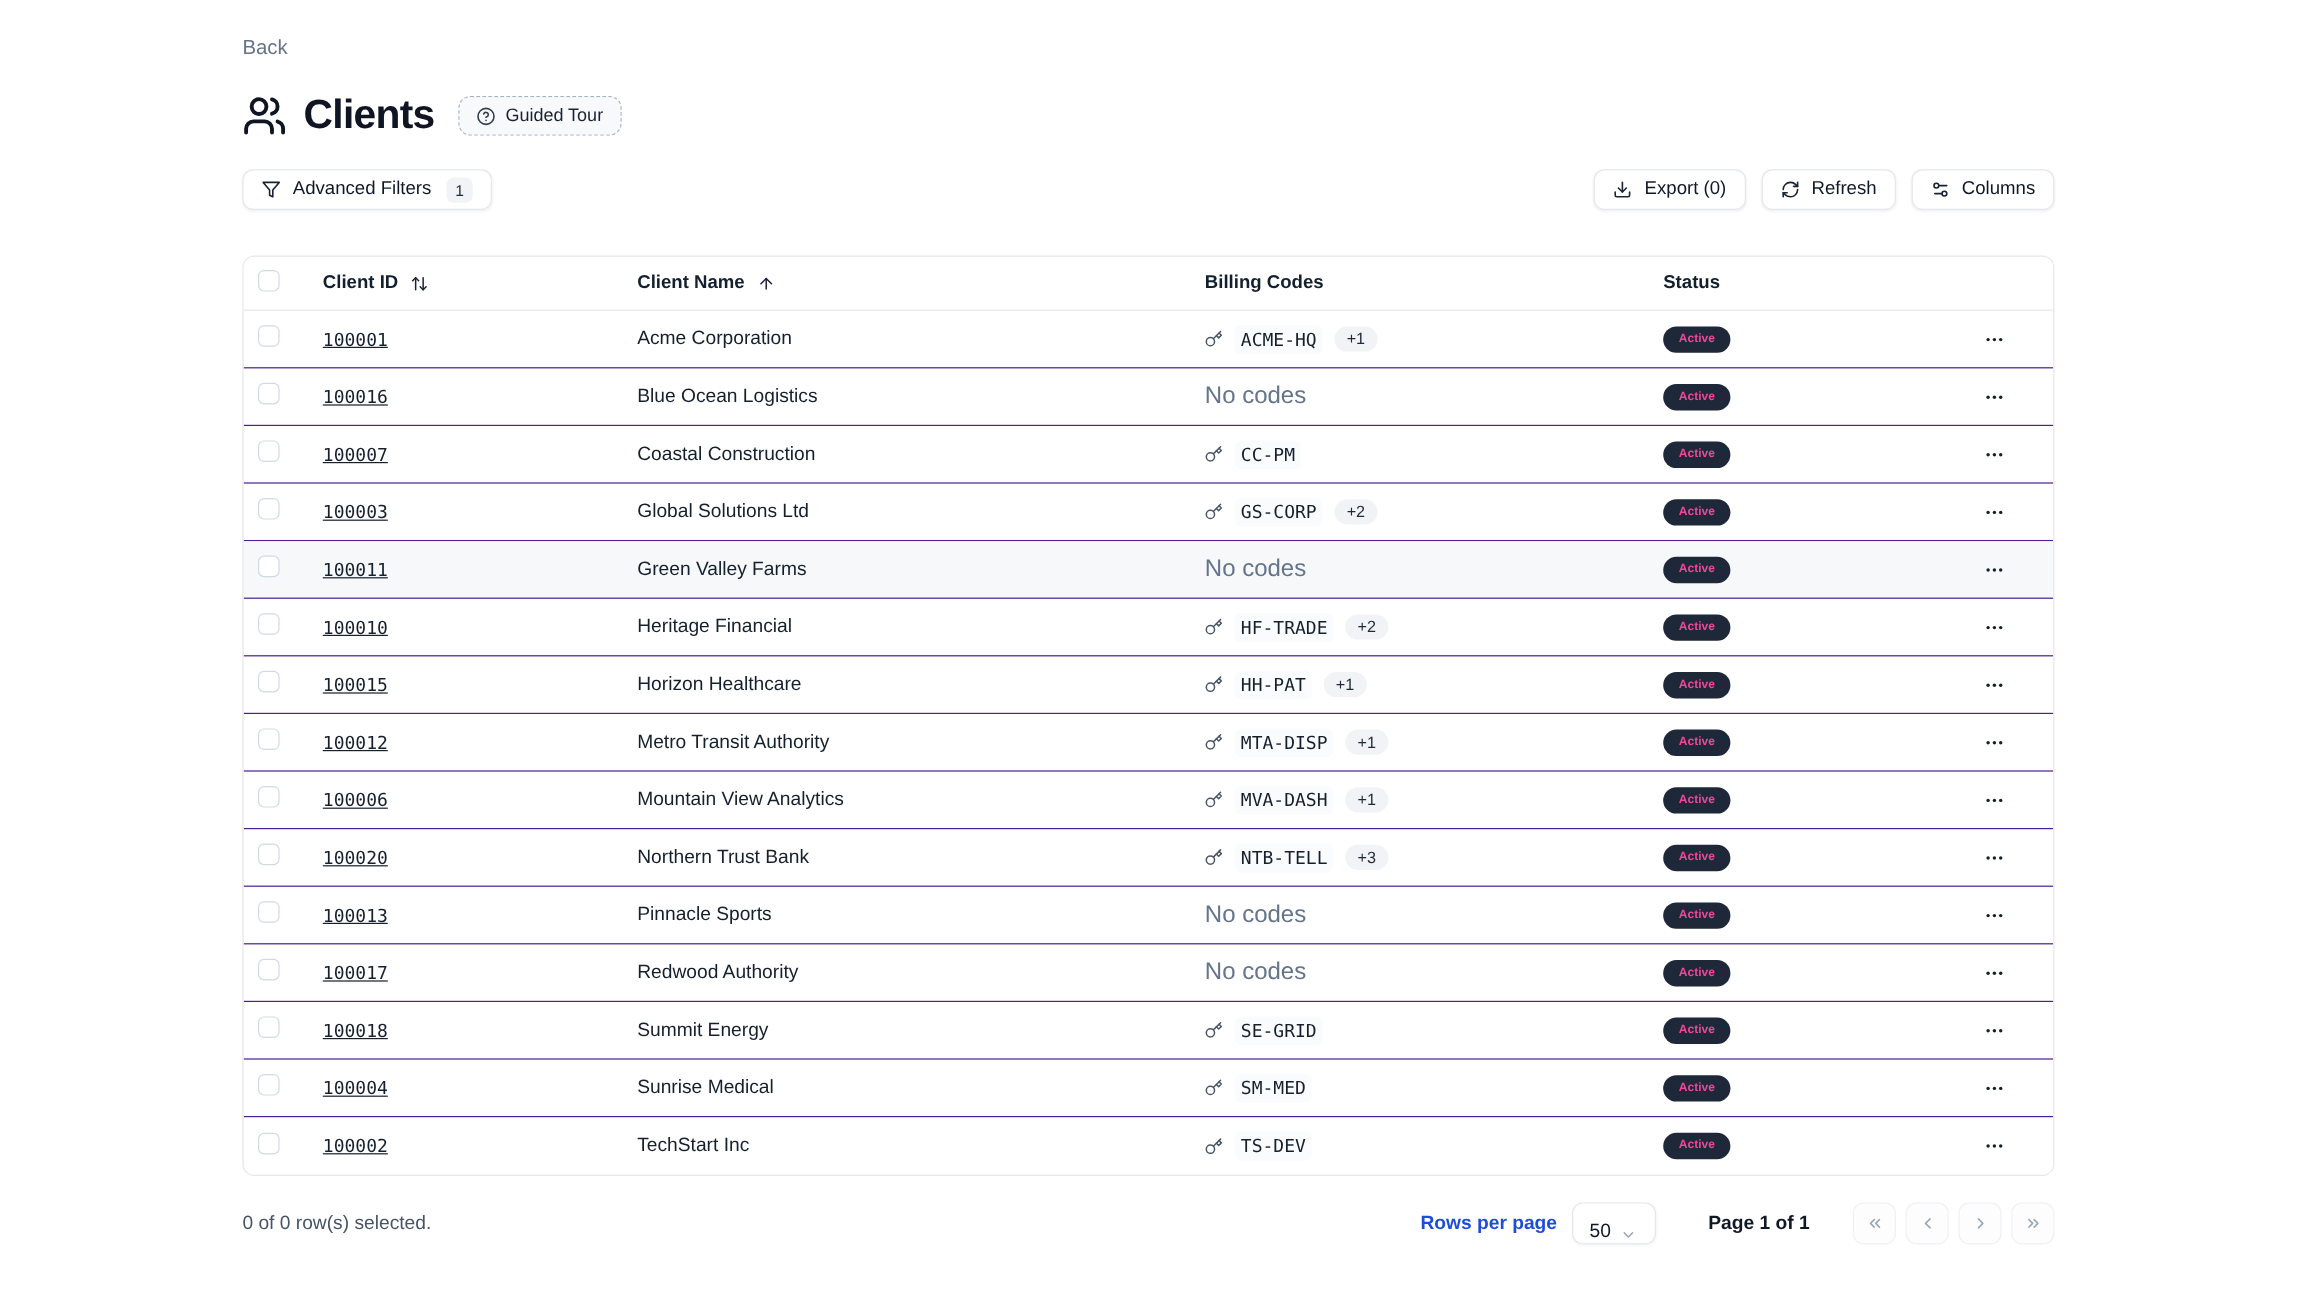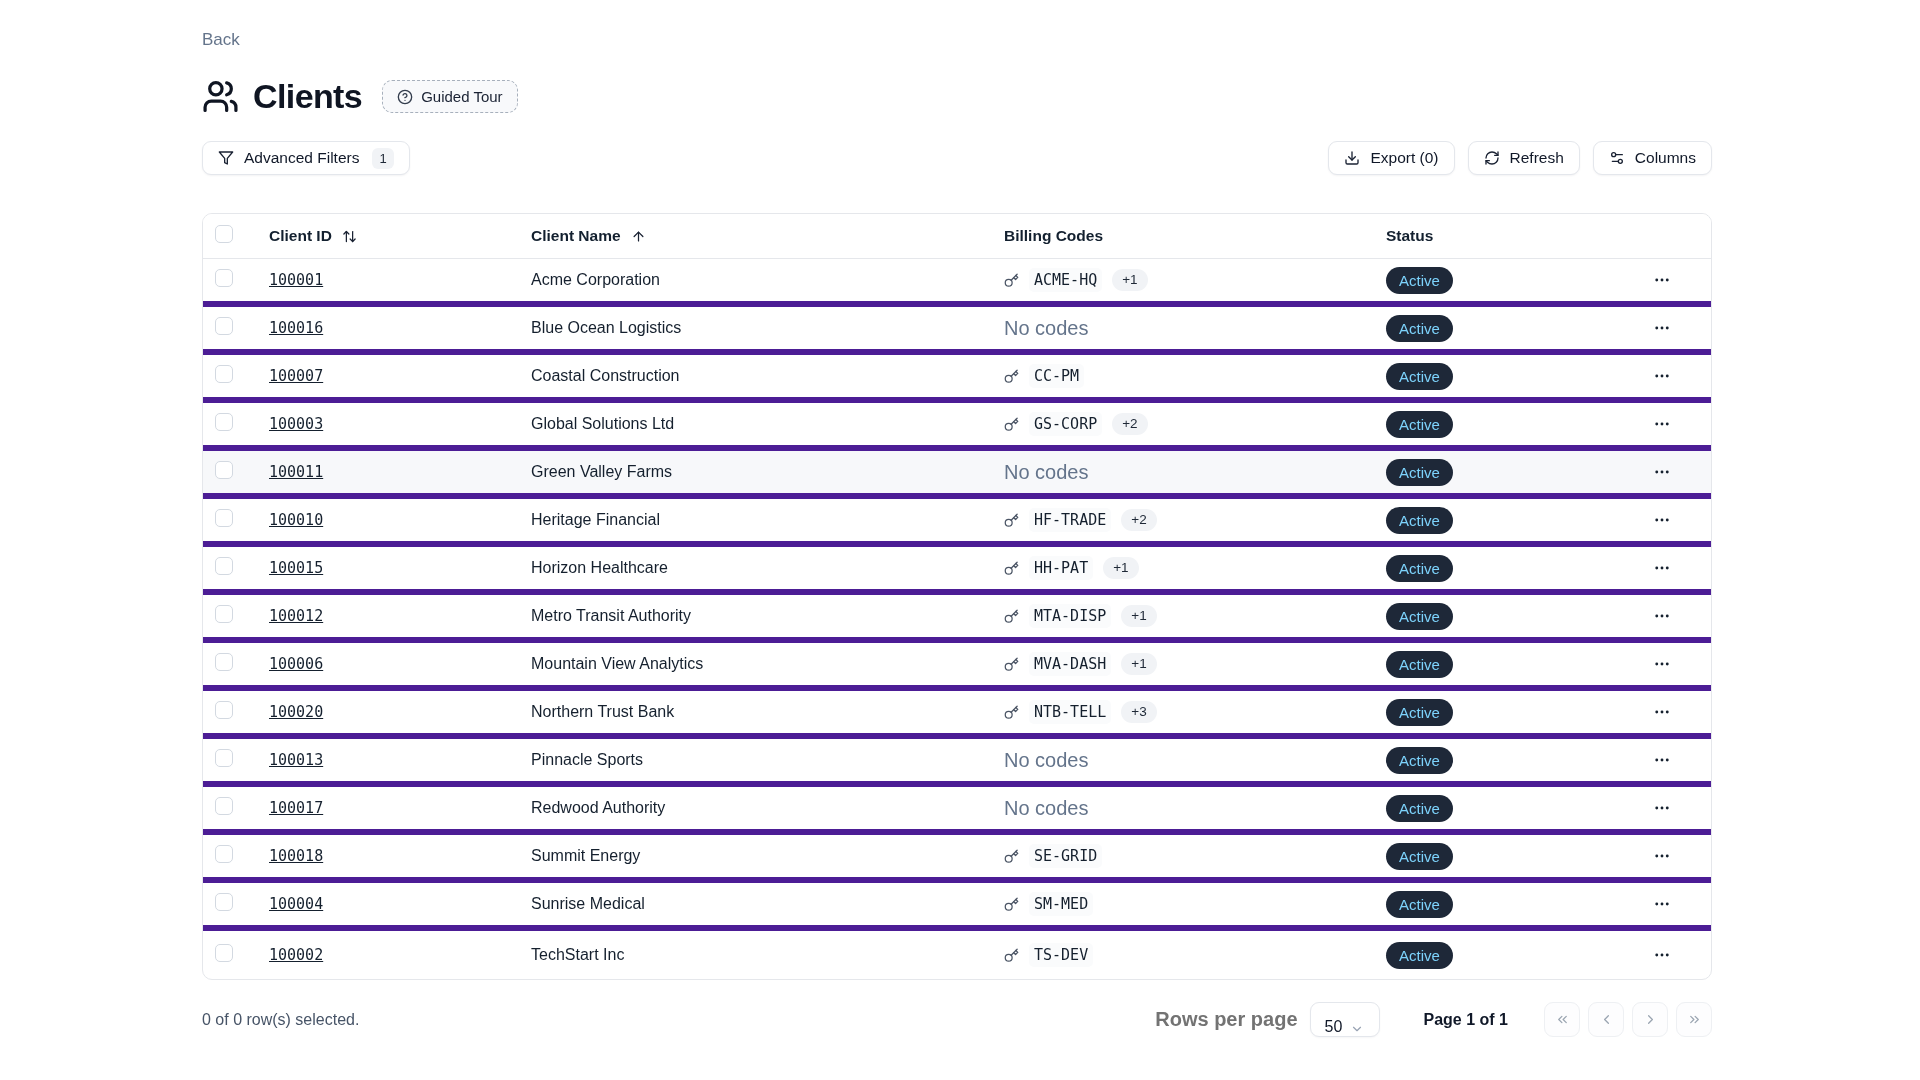--- a/index.html
+++ b/index.html
@@ -30,50 +30,50 @@
 
   .table-card { margin-top:38px; border:1px solid #e5e7eb; border-radius:10px; overflow:hidden; background:#fff; }
   .grid-cols { display:grid; grid-template-columns:48px 280px 473px 382px 227px 1fr; align-items:center; }
   .thead { height:45px; border-bottom:1px solid #e5e7eb; background:#ffffff; }
   .th { font-size:15.5px; font-weight:600; color:#13202f; }
   .th-sort { display:inline-flex; align-items:center; gap:10px; cursor:pointer; background:none; border:none;
     font:inherit; font-weight:600; color:#13202f; }
   .th-sort svg { width:15px; height:15px; color:#1a2233; }
   .pad-id { padding-left:18px;text-decoration:underline; }
 
-  .trow { height:48px; border-bottom:6px solid #4c1d95; }
+  .trow { height:48px; border-bottom:1px solid #4c1d95; }
   .trow:last-child { border-bottom:none; }
   .trow.highlighted { background:#f7f8fa; }
 
   .checkbox { width:18px; height:18px; border:1px solid #d3d9e1; border-radius:5px; background:#fff;
     margin-left:12px; cursor:pointer; display:inline-block; }
 
   .cell-id { font-family:"DejaVu Sans Mono", monospace; font-size:15px; color:#15202e; }
   .cell-name { font-size:16px; color:#15202e; }
 
   .billing-cell { display:flex; align-items:center; gap:10px; }
   .key-icon { display:inline-flex; color:#4b5565; }
   .key-icon svg { width:15px; height:15px; }
   .code-text { font-family:"DejaVu Sans Mono", monospace; font-size:15px; color:#15202e;
     background:#fafbfc; padding:3px 5px; border-radius:5px; }
   .extra-badge { background:var(--badge-bg); border-radius:999px; padding:4px 10px; font-size:13.5px;
     color:#1f2937; line-height:1; }
   .no-codes { font-size:20px; color:var(--link-muted); }
 
-  .status-pill { background:var(--status-pill-bg); color:#7dd3fc; border-radius:999px; padding:6px 13px;
-    font-size:15px; font-weight:400; display:inline-block; line-height:1; }
+  .status-pill { background:var(--status-pill-bg); color:#ec4899; border-radius:999px; padding:6px 13px;
+    font-size:10px; font-weight:700; display:inline-block; line-height:1; }
 
   .actions-cell { display:flex; justify-content:center; }
   .ellipsis-btn { background:none; border:none; cursor:pointer; display:inline-flex; padding:6px; }
   .ellipsis-btn svg { width:18px; height:18px; color:#15202e; }
 
   .tfooter { display:flex; align-items:center; justify-content:space-between; margin-top:22px; }
   .selection-text { font-size:16px; color:#475467; }
   .tfooter-right { display:flex; align-items:center; }
-  .rpp-label { font-size:20px; font-weight:600; color:#737373; }
+  .rpp-label { font-size:16px; font-weight:600; color:#1d4ed8; }
   .rpp-select { display:inline-flex; align-items:flex-end; justify-content:center; gap:8px; border:1px solid #e4e7ec;
     border-radius:9px; height:35px; min-width:70px; padding:0 10px; margin-left:12px; font-size:16px;
     color:#101828; background:#fff; cursor:pointer; box-shadow:0 1px 2px rgba(16,24,40,.04); }
   .rpp-select svg { width:14px; height:14px; color:#98a2b3; }
   .page-info { font-size:16px; font-weight:600; color:#101828; margin-left:44px; }
   .pager { display:flex; gap:8px; margin-left:36px; }
   .pager-btn { width:36px; height:35px; border:1px solid #eef0f3; border-radius:9px; background:#fdfdfe;
     display:inline-flex; align-items:center; justify-content:center; cursor:pointer; }
   .pager-btn svg { width:15px; height:15px; color:#9aa5b1; }
 </style>

